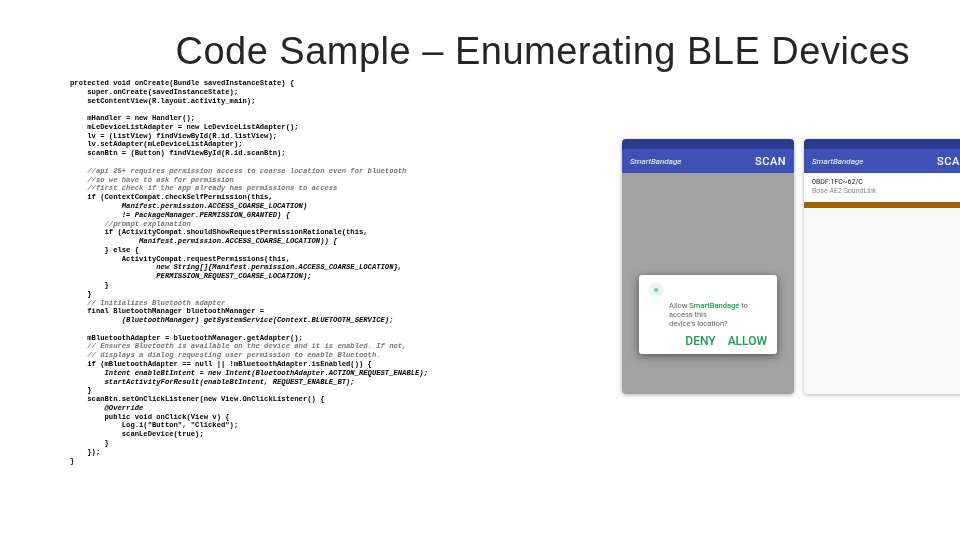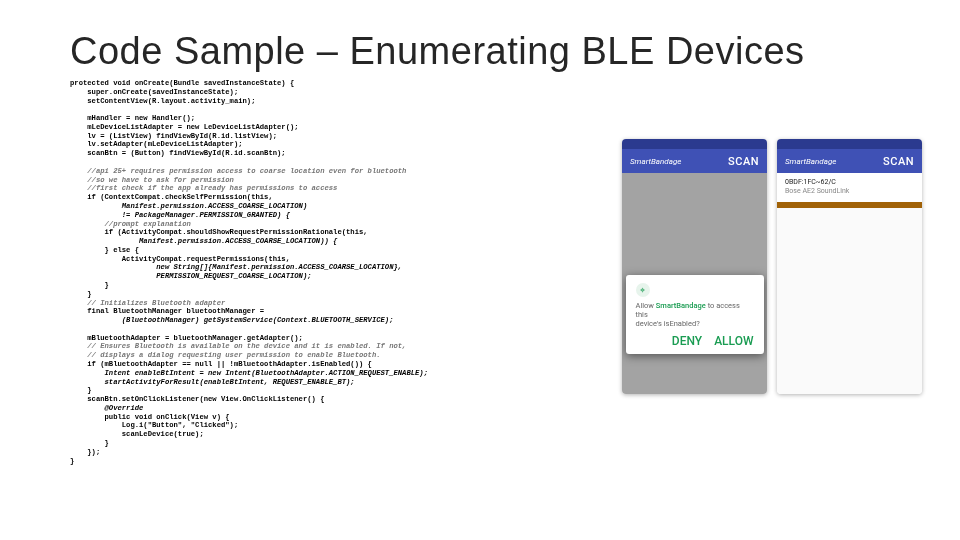--- a/index.html
+++ b/index.html
@@ -17,20 +17,21 @@
     position: relative;
     box-sizing: border-box;
     padding: 30px 50px 10px 70px;
   }
   .title {
     font-size: 38px;
     font-weight: 300;
     color: #262626;
     margin: 0 0 6px 0;
     letter-spacing: 0.5px;
+    text-align: right;
   }
   .body {
     display: flex;
     flex-direction: row;
     gap: 32px;
   }
   .code-col {
     flex: 0 0 520px;
     font-family: "Courier New", monospace;
     font-size: 7.2px;
@@ -43,21 +44,21 @@
   .code-col .cmtn { font-style: italic; font-weight: bold; }
   .code-col .hi { font-weight: bold; font-style: italic; }
   .shots {
     flex: 1;
     display: flex;
     flex-direction: row;
     gap: 10px;
     padding-top: 60px;
   }
   .phone {
-    width: 145px;
+    width: 172px;
     height: 255px;
     background: #fff;
     border-radius: 4px;
     box-shadow: 0 1px 4px rgba(0,0,0,.3);
     display: flex;
     flex-direction: column;
     overflow: hidden;
     font-family: Roboto, Arial, sans-serif;
   }
   .statusbar {
@@ -119,21 +120,21 @@
     gap: 6px;
     margin-bottom: 4px;
   }
   .pin {
     width: 14px; height: 14px; border-radius: 50%;
     background: #e7f4ec;
     display:flex; align-items:center; justify-content:center;
     font-size: 9px; color:#1a9c52;
   }
   .dialog .appn { color:#1a9c52; font-weight:500; }
-  .dialog .msg { color:#666; margin-bottom:6px; }
+  .dialog .msg { color:#666; margin-bottom:6px;margin-left:20px; }
   .dialog .btns {
     display:flex; justify-content:flex-end; gap:12px;
     font-size:12px; font-weight:500;
   }
   .dialog .deny { color:#1a9c52; }
   .dialog .allow{ color:#1a9c52; }
 </style>
 </head>
 <body>
 
@@ -195,21 +196,21 @@
           <span class="scan">SCAN</span>
         </div>
         <div class="phone-body">
           <div class="dialog-back">
             <div class="dialog">
               <div class="row1">
                 <div class="pin">⌖</div>
               </div>
               <div class="msg">
                 <span>Allow </span><span class="appn">SmartBandage</span><span> to access this</span><br>
-                <span>device's isEnabled?</span>
+                <span>device's location?</span>
               </div>
               <div class="btns">
                 <span class="deny">DENY</span>
                 <span class="allow">ALLOW</span>
               </div>
             </div>
           </div>
         </div>
       </div>
 

